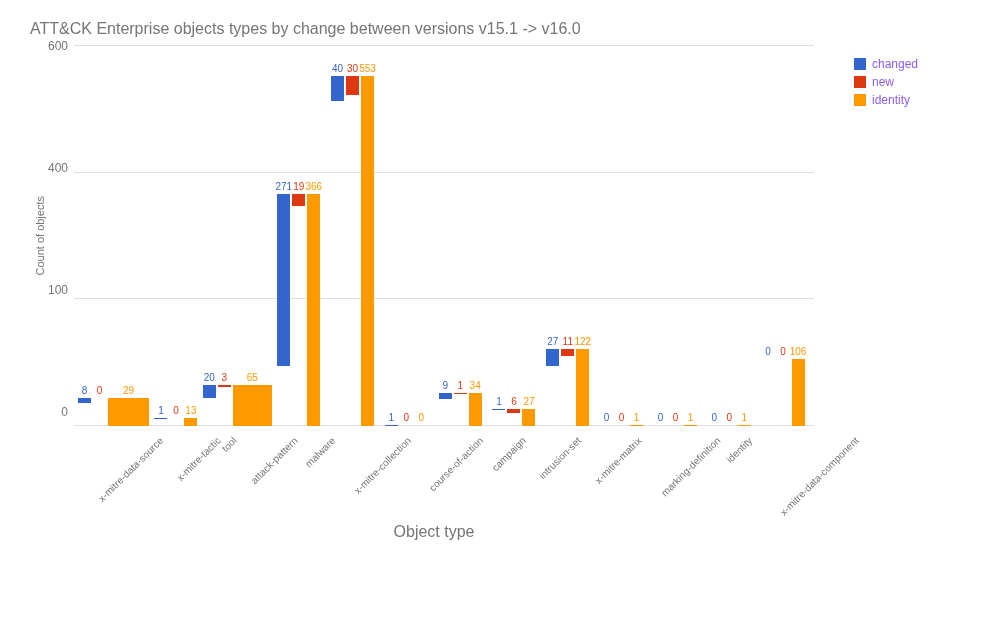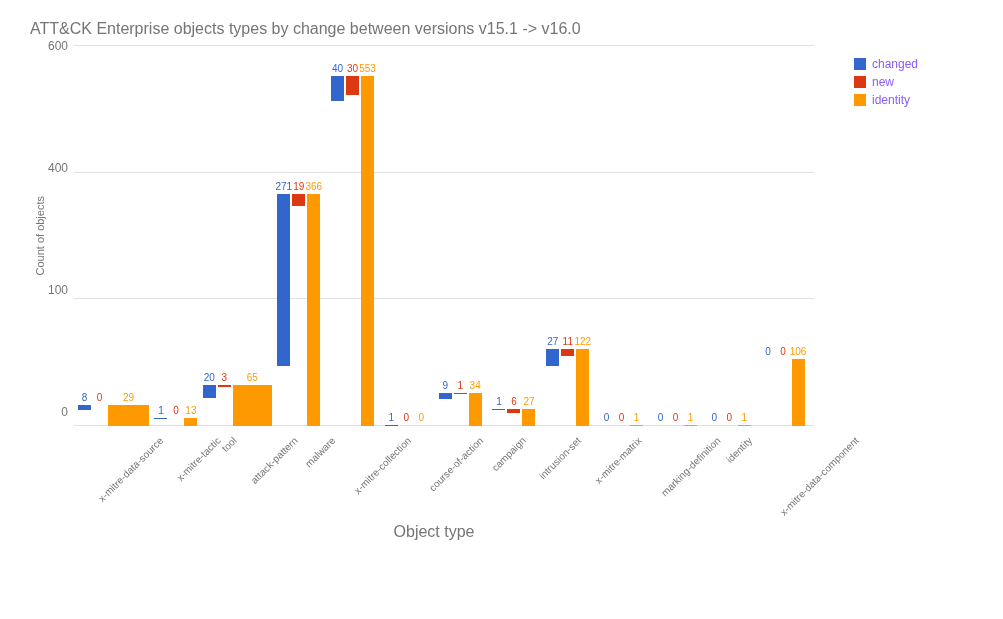--- a/index.html
+++ b/index.html
@@ -160,21 +160,21 @@
           <div class="gridline" style="bottom: 253.333px;"></div>
           <div class="gridline" style="bottom: 380px;"></div>
           <div class="bars">
             <div class="group">
               <div class="bar blue" style="height: 5.06667px;">
                 <div class="dlabel lblue">8</div>
               </div>
               <div class="bar red" style="height: 0px; background: transparent;">
                 <div class="dlabel lred">0</div>
               </div>
-              <div class="bar yellow" style="height: 21px; padding-left: 41px;">
+              <div class="bar yellow" style="height: 28px; padding-left: 41px;">
                 <div class="dlabel lyellow">29</div>
               </div>
             </div>
             <div class="group">
               <div class="bar blue" style="height: 1px;">
                 <div class="dlabel lblue">1</div>
               </div>
               <div class="bar red" style="height: 0px; background: transparent;">
                 <div class="dlabel lred">0</div>
               </div>

